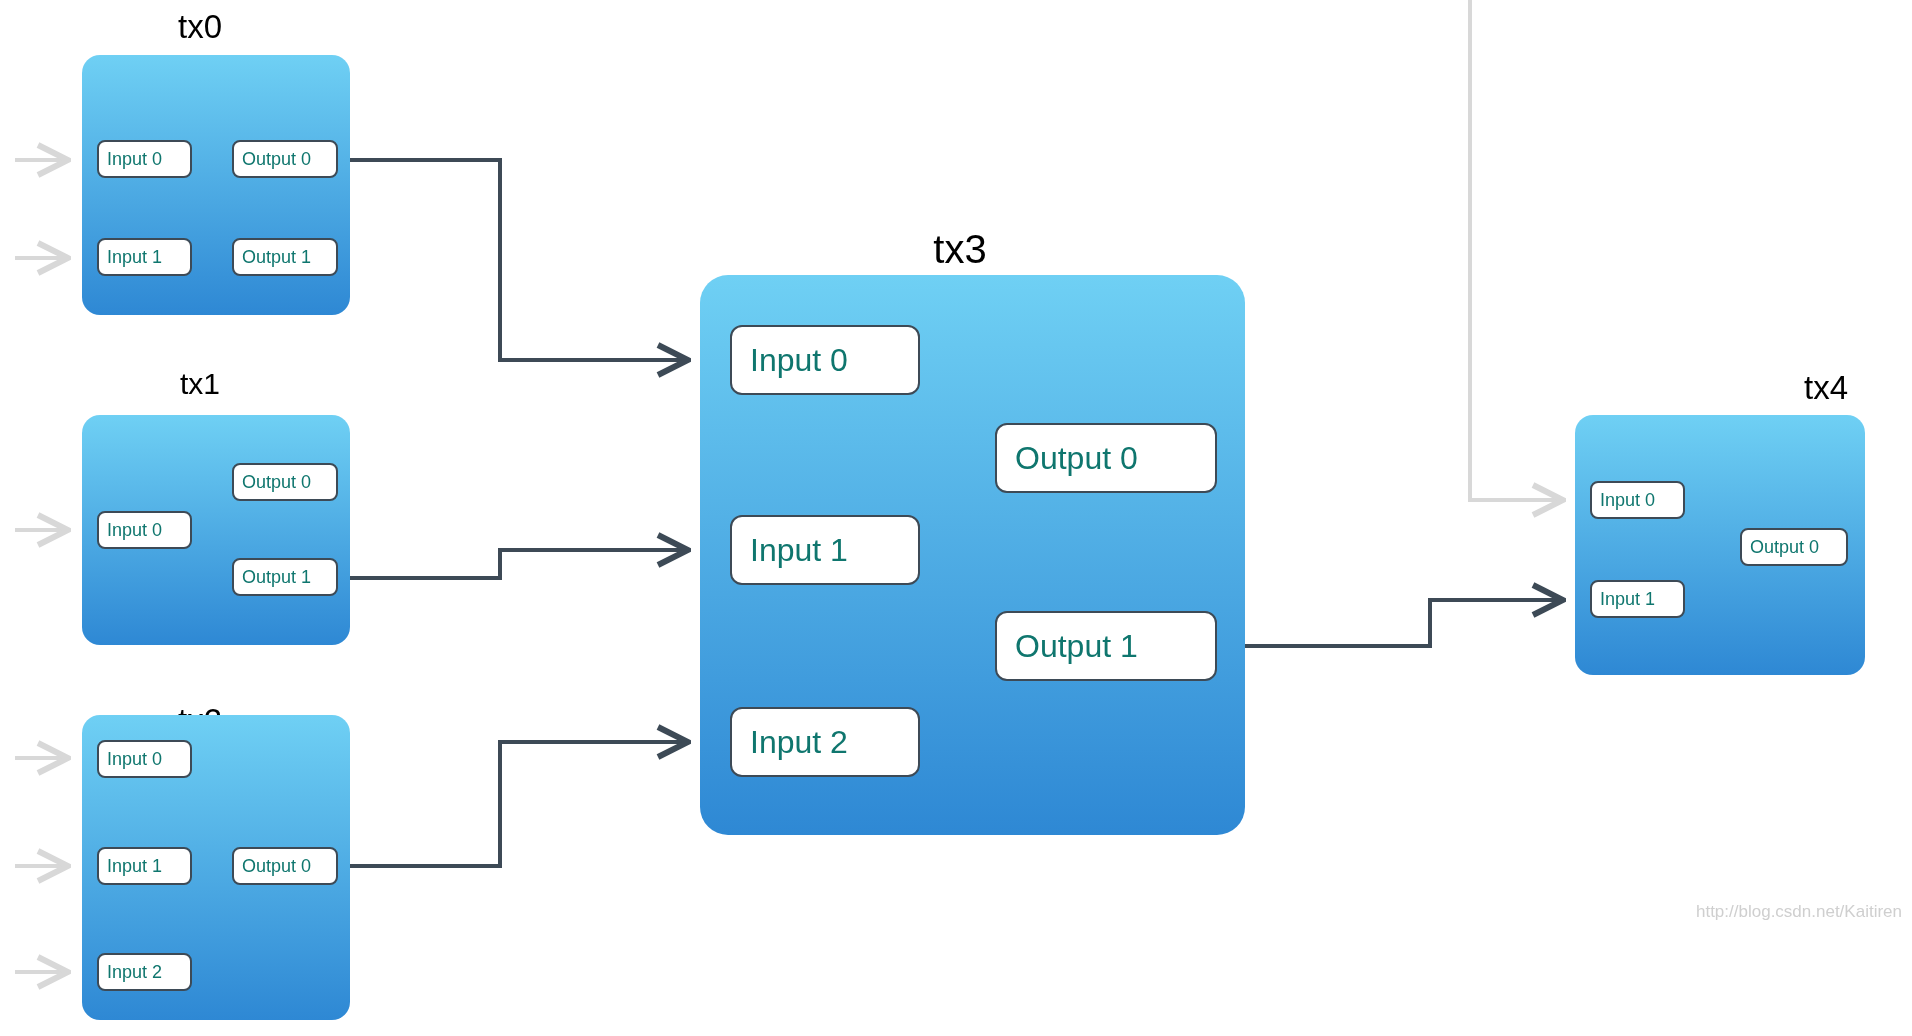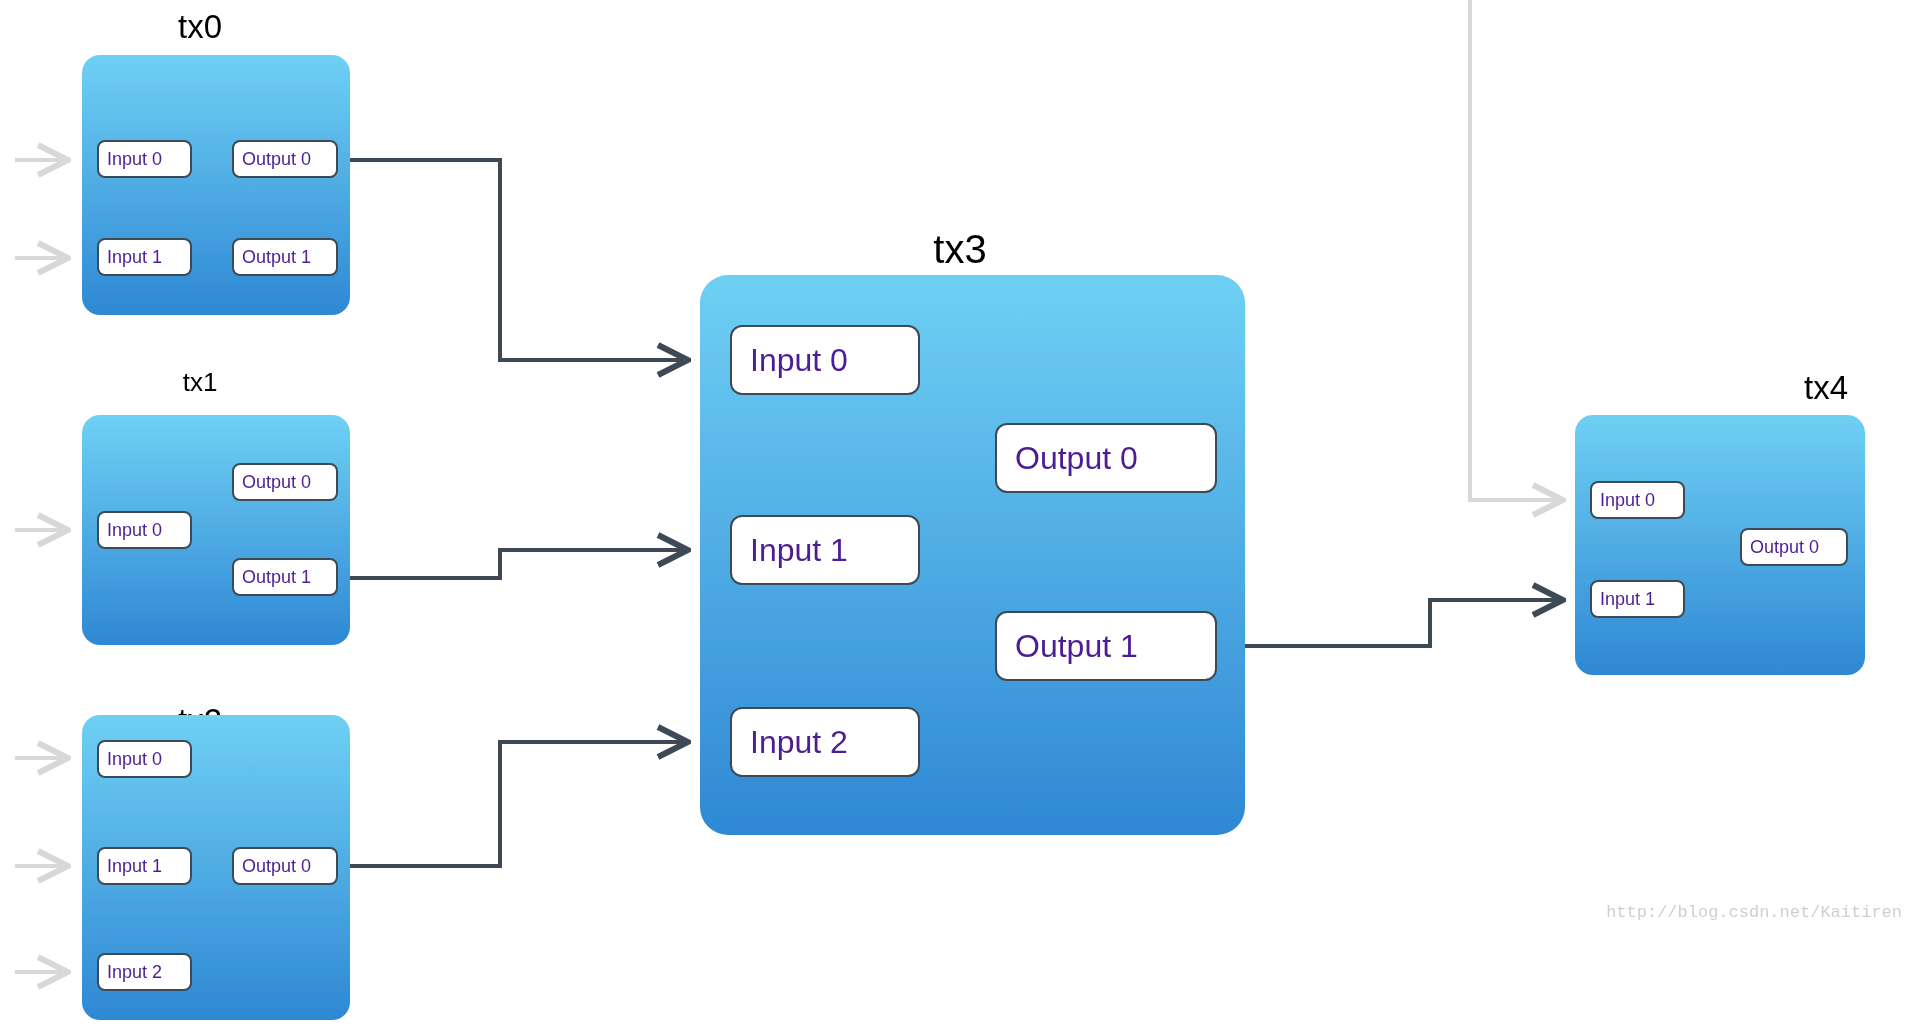--- a/index.html
+++ b/index.html
@@ -1,20 +1,20 @@
 <!DOCTYPE html>
 <html><head>
 <meta charset="utf-8">
 <style>
   html,body{margin:0;padding:0;background:#fff;width:1912px;height:1036px;overflow:hidden;font-family:Helvetica,Arial,sans-serif}
   .canvas{position:relative;width:1912px;height:928px}
   .tx{position:absolute;border-radius:18px;background:linear-gradient(to bottom,#6fd0f4 0%,#2e88d4 100%)}
   .title{position:absolute;color:#000;white-space:nowrap;text-align:center}
-  .io{position:absolute;background:#fff;border:2px solid #3d4a56;border-radius:8px;color:#4c1d95;display:flex;align-items:center;padding-left:8px;box-sizing:border-box}
-  .watermark{position:absolute;right:10px;bottom:6px;font-size:17px;color:#cfcfcf;font-family:Liberation Mono, monospace}
+  .io{position:absolute;background:#fff;border:2px solid #3d4a56;border-radius:8px;color:#0f766e;display:flex;align-items:center;padding-left:8px;box-sizing:border-box}
+  .watermark{position:absolute;right:10px;bottom:6px;font-size:17px;color:#cfcfcf;font-family:Liberation Sans, sans-serif}
   svg{position:absolute;left:0;top:0;width:1912px;height:1036px;pointer-events:none}
 </style>
 </head>
 <body>
 <div class="canvas">
 
 <svg>
   <defs>
     <marker id="ah-dark" viewBox="0 0 12 12" refX="10" refY="6" markerWidth="9" markerHeight="9" orient="auto">
       <path d="M1 1 L11 6 L1 11" fill="none" stroke="#3d4a56" stroke-width="2"></path>
@@ -45,21 +45,21 @@
 </svg>
 
 <div class="title" style="left:140px;top:8px;font-size:33px;width:120px">tx0</div>
 <div class="tx" style="left:82px;top:55px;width:268px;height:260px">
   <div class="io" style="left:15px;top:85px;width:95px;height:38px;font-size:18px">Input 0</div>
   <div class="io" style="left:15px;top:183px;width:95px;height:38px;font-size:18px">Input 1</div>
   <div class="io" style="left:150px;top:85px;width:106px;height:38px;font-size:18px">Output 0</div>
   <div class="io" style="left:150px;top:183px;width:106px;height:38px;font-size:18px">Output 1</div>
 </div>
 
-<div class="title" style="left:140px;top:367px;font-size:26px;width:120px">tx1</div>
+<div class="title" style="left:140px;top:367px;font-size:30px;width:120px">tx1</div>
 <div class="tx" style="left:82px;top:415px;width:268px;height:230px">
   <div class="io" style="left:15px;top:96px;width:95px;height:38px;font-size:18px">Input 0</div>
   <div class="io" style="left:150px;top:48px;width:106px;height:38px;font-size:18px">Output 0</div>
   <div class="io" style="left:150px;top:143px;width:106px;height:38px;font-size:18px">Output 1</div>
 </div>
 
 <div class="title" style="left:140px;top:702px;font-size:33px;width:120px">tx2</div>
 <div class="tx" style="left:82px;top:715px;width:268px;height:305px">
   <div class="io" style="left:15px;top:25px;width:95px;height:38px;font-size:18px">Input 0</div>
   <div class="io" style="left:15px;top:132px;width:95px;height:38px;font-size:18px">Input 1</div>

